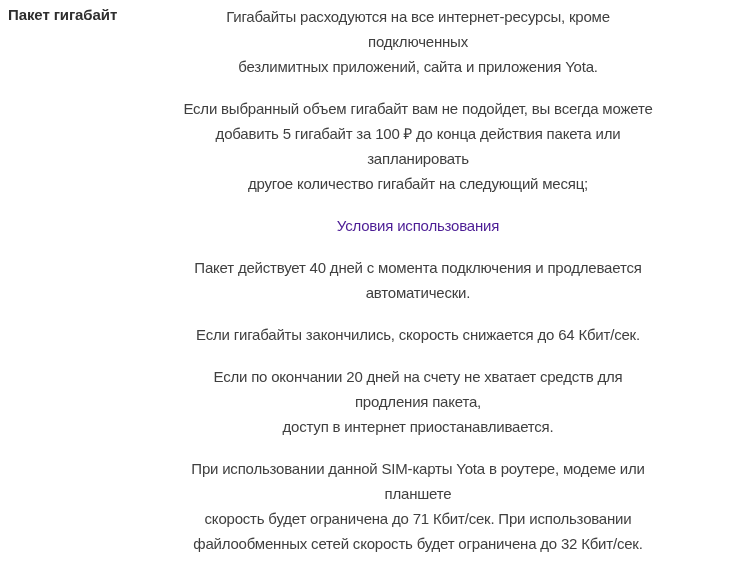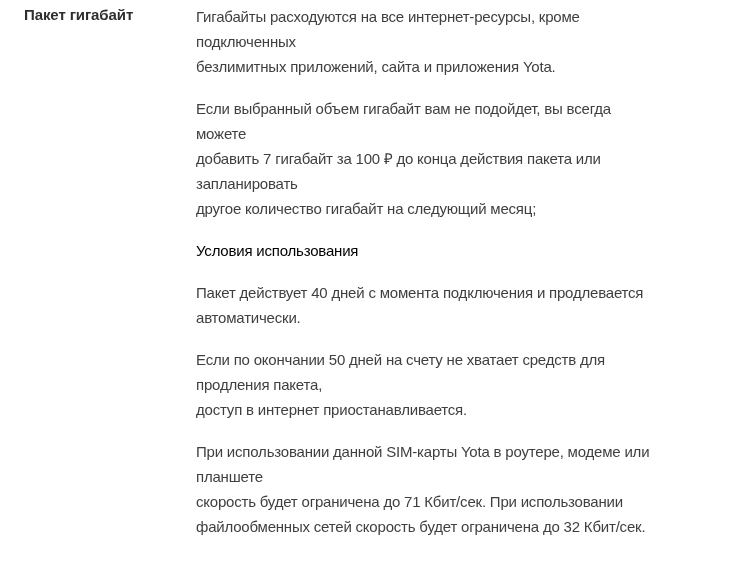--- a/index.html
+++ b/index.html
@@ -9,66 +9,68 @@
   }
   body {
     width: 744px;
     height: 583px;
     overflow: hidden;
     font-family: "Liberation Sans", sans-serif;
   }
   .terms-row {
     display: flex;
     align-items: flex-start;
-    padding: 4px 8px 0 24px;
+    padding: 4px 8px 0 8px;
     box-sizing: border-box;
     width: 664px;
   }
   .term-col {
     width: 172px;
     flex-shrink: 0;
     padding-top: 2px;
   }
   .term-title {
     font-size: 15px;
     font-weight: bold;
     color: #2e2e2e;
     letter-spacing: -0.1px;
   }
   .desc-col {
     flex: 1;
     min-width: 0;
+    text-align: center;
   }
   .desc-col p {
     margin: 0 0 17px 0;
     font-size: 15px;
     line-height: 25px;
     color: #3f3f3f;
     letter-spacing: -0.2px;
     white-space: pre-line;
   }
   .desc-col p.muted {
-    color: #000000;
+    color: #4c1d95;
   }
 </style>
 </head>
 <body>
 
 <div class="terms-row">
   <div class="term-col">
     <div class="term-title">Пакет гигабайт</div>
   </div>
   <div class="desc-col">
     <p>Гигабайты расходуются на все интернет-ресурсы, кроме подключенных
 безлимитных приложений, сайта и приложения Yota.</p>
     <p>Если выбранный объем гигабайт вам не подойдет, вы всегда можете
-добавить 7 гигабайт за 100 ₽ до конца действия пакета или запланировать
+добавить 5 гигабайт за 100 ₽ до конца действия пакета или запланировать
 другое количество гигабайт на следующий месяц;</p>
     <p class="muted">Условия использования</p>
     <p>Пакет действует 40 дней с момента подключения и продлевается
 автоматически.</p>
-    <p>Если по окончании 50 дней на счету не хватает средств для продления пакета,
+    <p>Если гигабайты закончились, скорость снижается до 64 Кбит/сек.</p>
+    <p>Если по окончании 20 дней на счету не хватает средств для продления пакета,
 доступ в интернет приостанавливается.</p>
     <p>При использовании данной SIM-карты Yota в роутере, модеме или планшете
 скорость будет ограничена до 71 Кбит/сек. При использовании
 файлообменных сетей скорость будет ограничена до 32 Кбит/сек.</p>
   </div>
 </div>
 
 </body></html>

